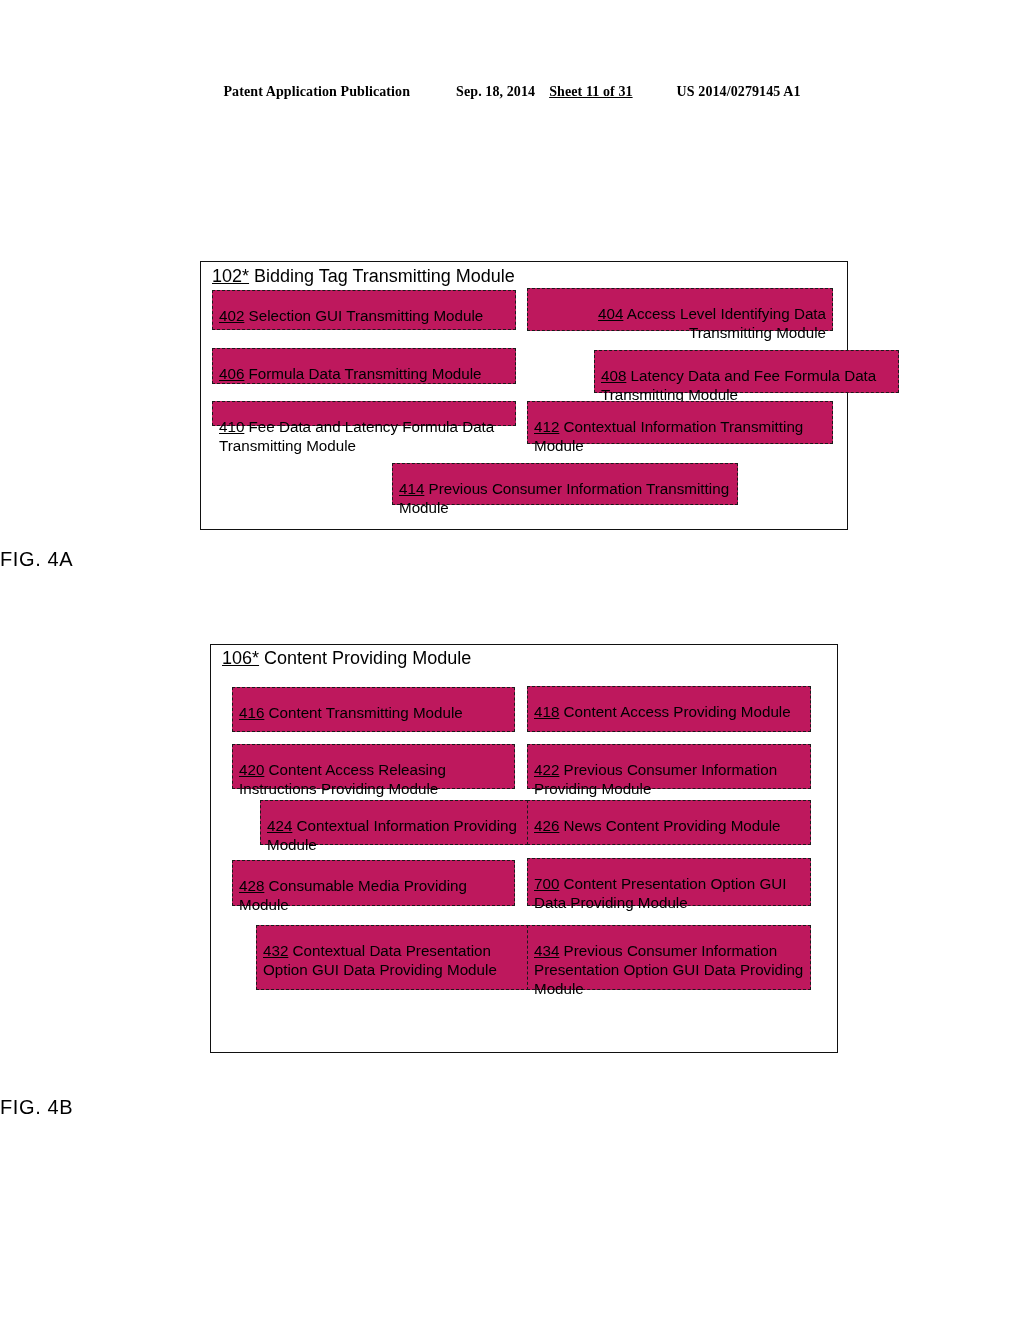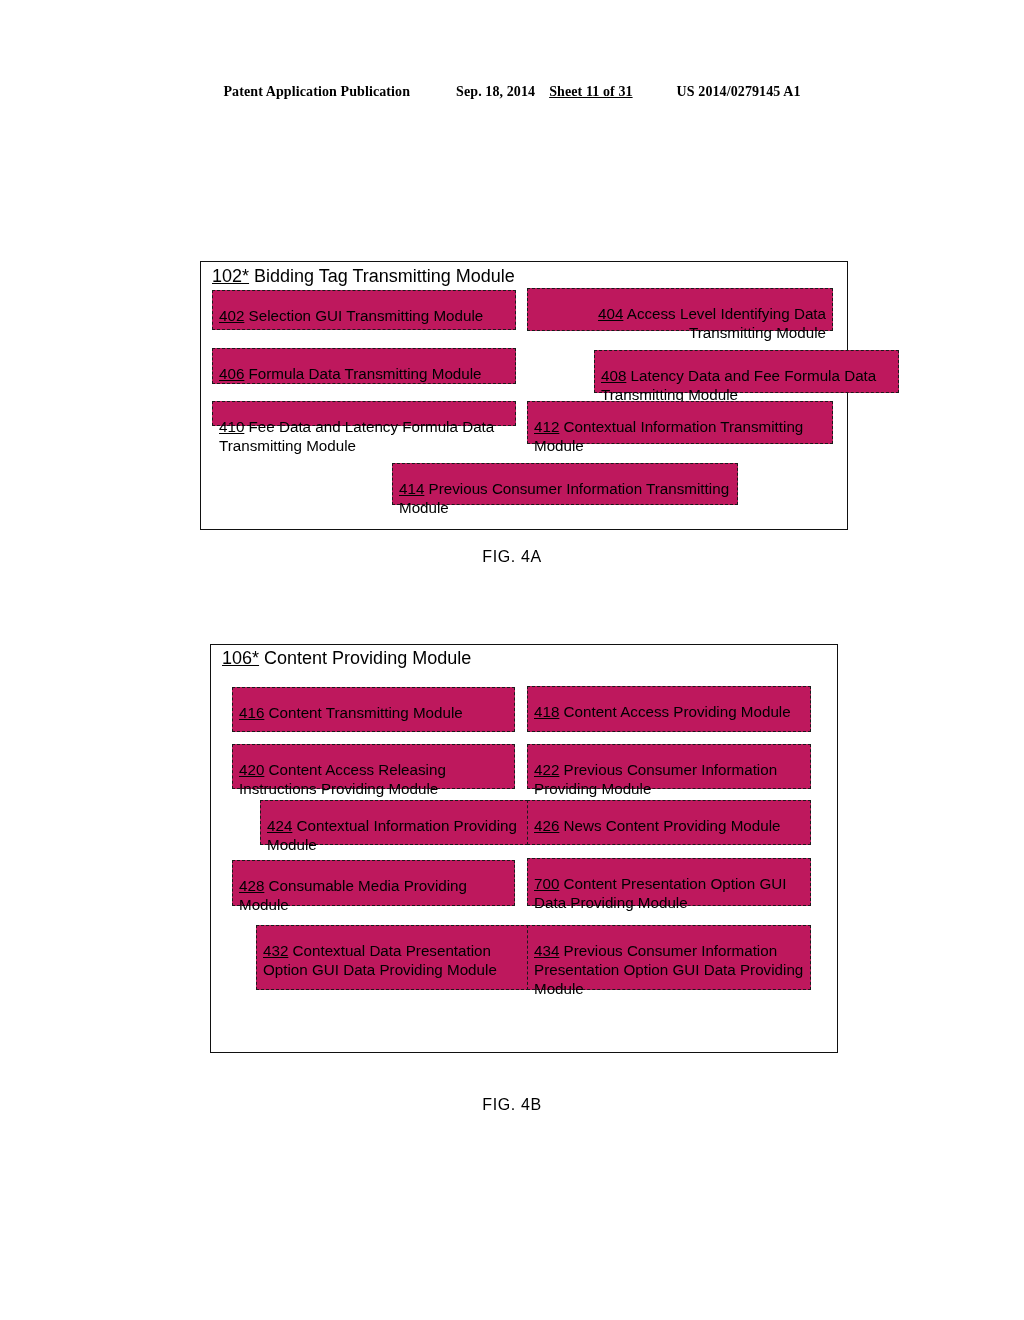--- a/index.html
+++ b/index.html
@@ -64,22 +64,21 @@
     padding: 16px 6px 2px 6px;
     font-size: 15.2px;
     line-height: 1.24;
   }
   .mod-box .refnum { text-decoration: underline; }
 
   .fig-caption {
     position: absolute;
     width: 1024px;
     left: 0;
-    text-align: center;
-    font-size: 16px;
+    font-size: 20px;
     letter-spacing: 0.6px;
     font-family: "Liberation Sans", sans-serif;
   }
 
   
   #fig4a-outer { left: 200px; top: 261px; width: 648px; height: 269px; }
   #fig4a-title { left: 212px; top: 266px; }
 
   #box-402 { left: 212px; top: 290px; width: 304px; height: 40px; }
   #box-404 { left: 527px; top: 288px; width: 306px; height: 43px; text-align: right; }

